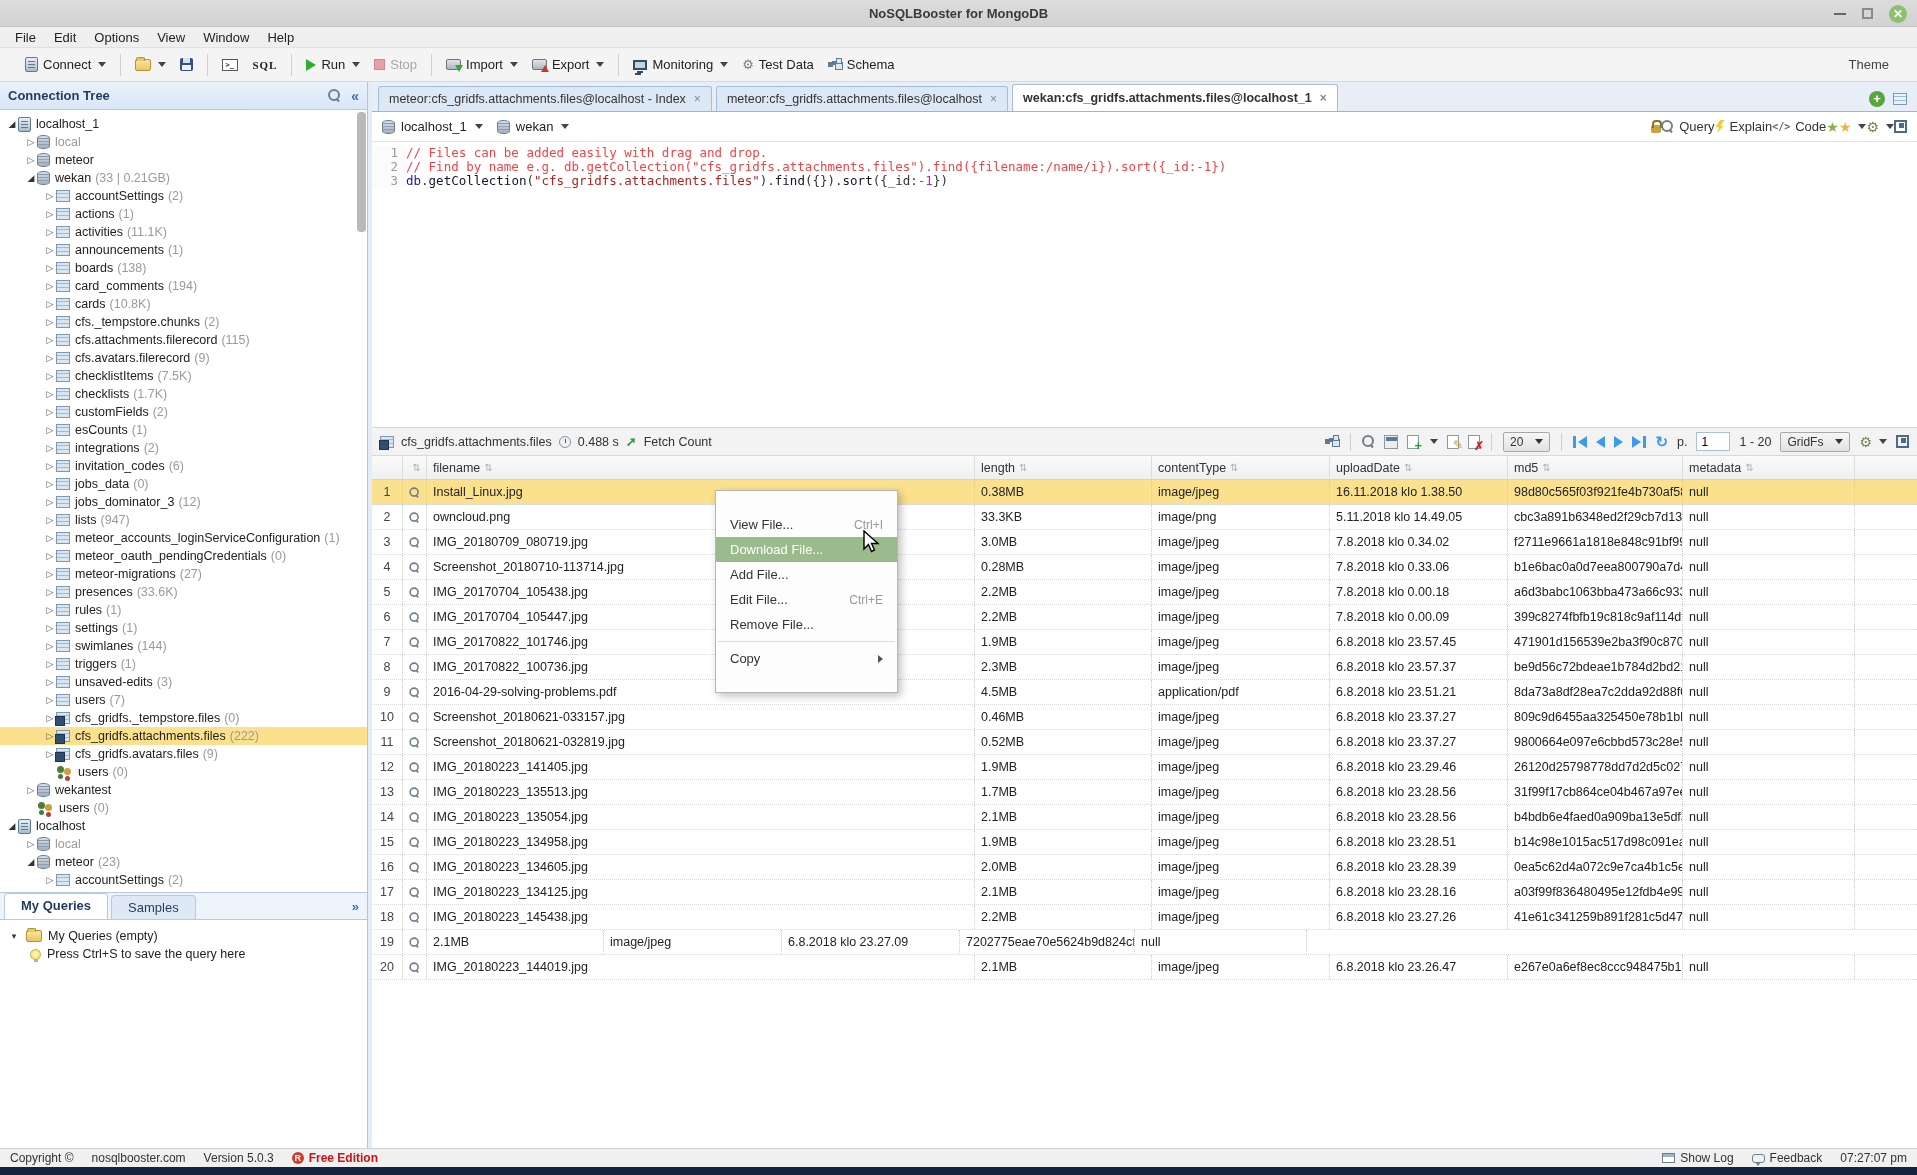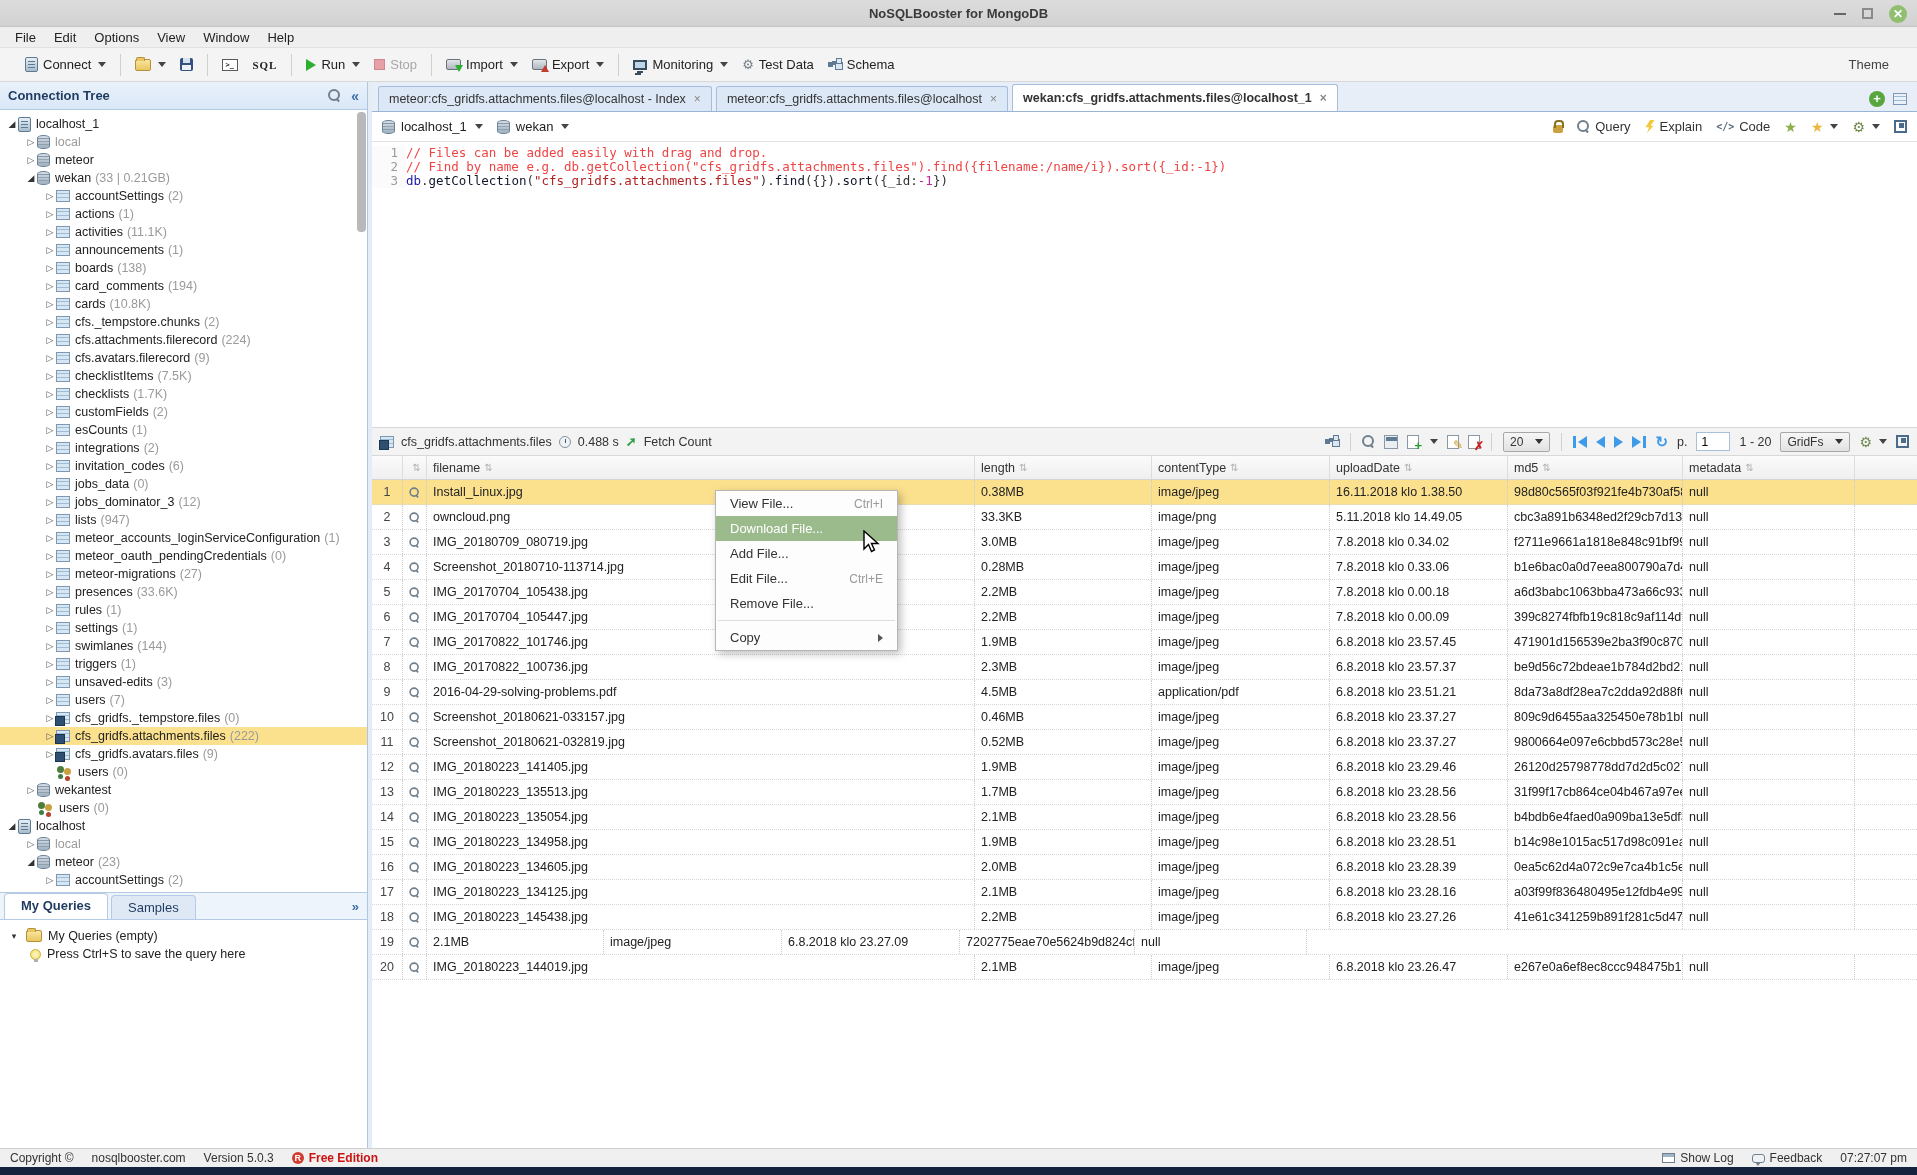--- a/index.html
+++ b/index.html
@@ -130,21 +130,21 @@
   
   .tabbar { position:absolute; left:0; top:0; right:0; height:30px; background:#e7eef8; border-bottom:1px solid #9ab4d6; display:flex; align-items:flex-end; padding-left:6px; }
   .etab { display:flex; align-items:center; gap:8px; padding:4px 10px; font-size:12.5px; color:#333; background:#dde8f6; border:1px solid #a6bedd; border-bottom:none; border-radius:3px 3px 0 0; margin-right:4px; height:25px; }
   .etab.active { background:#fff; font-weight:bold; height:27px; position:relative; z-index:2; }
   .etab .x { color:#888; font-size:12px; }
   .tabbar-right { margin-left:auto; display:flex; align-items:center; gap:8px; padding:0 10px 4px 0; }
 
   
   .breadcrumb { position:absolute; left:0; top:30px; right:0; height:30px; background:#fff; display:flex; align-items:center; padding:0 10px; border-bottom:1px solid #e3e3e3; }
   .bchip { display:flex; align-items:center; gap:6px; margin-right:14px; font-size:13px; color:#222; }
-  .bc-right { margin-left:auto; display:flex; align-items:center; gap:14px; color:#333; font-size:13px; }
+  .bc-right { margin-left:auto; display:flex; align-items:center; color:#333; font-size:13px; }
   .bc-btn { display:flex; align-items:center; gap:5px; }
 
   
   .editor { position:absolute; left:0; top:60px; right:0; height:285px; background:#fff; font:13px/18px "DejaVu Sans Mono",monospace; }
   .eline { display:flex; height:14px; line-height:14px; font-size:12.5px; }
   .editor .gutter { width:34px; text-align:right; padding-right:8px; color:#9a9a9a; background:#fbfbfb; flex:none; }
   .editor .codeline { white-space:pre; }
   .tok-comment { color:#ef4444; }
   .tok-kw { color:#1a1aa6; }
   .tok-fn { color:#0f172a; }
@@ -176,21 +176,21 @@
   .c-icon { width:24px; flex:none; justify-content:center; }
   .c-filename { width:548px; flex:none; }
   .c-length { width:177px; flex:none; }
   .c-contentType { width:178px; flex:none; }
   .c-uploadDate { width:178px; flex:none; }
   .c-md5 { width:175px; flex:none; }
   .c-metadata { width:172px; flex:none; }
   .rowmag { transform:scale(.8); }
 
   
-  .ctxmenu { position:absolute; left:715px; top:490px; width:183px; background:#fdfdfd; border:1px solid #b6b6b6; box-shadow:3px 3px 8px rgba(0,0,0,.25); z-index:50; padding:0 0; }
+  .ctxmenu { position:absolute; left:715px; top:490px; width:183px; background:#fdfdfd; border:1px solid #b6b6b6; box-shadow:3px 3px 8px rgba(0,0,0,.25); z-index:50; padding:21px 0; }
   .cm-item { height:25px; display:flex; align-items:center; padding:0 14px; font-size:13px; color:#333; }
   .cm-item .sc { margin-left:auto; color:#999; font-size:12px; }
   .cm-item .sub { margin-left:auto; width:0; height:0; border-top:4px solid transparent; border-bottom:4px solid transparent; border-left:5px solid #555; }
   .cm-item.hl { background:#9cbb8d; color:#fff; }
   .cm-sep { height:1px; background:#ddd; margin:4px 2px; }
 
   .cursor { position:absolute; left:862px; top:530px; z-index:60; }
 
   
   .statusbar { position:absolute; left:0; top:1148px; width:100%; height:19px; background:#f0f0f0; border-top:1px solid #cfcfcf; display:flex; align-items:center; padding:0 10px; font-size:12px; color:#333; }
@@ -371,21 +371,21 @@
           <div class="titem" style="padding-left: 44px;">
             <span class="twist">▷</span>
             <span class="ic i-coll"></span>
             <span class="lbl">cfs._tempstore.chunks</span>
             <span class="meta">(2)</span>
           </div>
           <div class="titem" style="padding-left: 44px;">
             <span class="twist">▷</span>
             <span class="ic i-coll"></span>
             <span class="lbl">cfs.attachments.filerecord</span>
-            <span class="meta">(224)</span>
+            <span class="meta">(115)</span>
           </div>
           <div class="titem" style="padding-left: 44px;">
             <span class="twist">▷</span>
             <span class="ic i-coll"></span>
             <span class="lbl">cfs.avatars.filerecord</span>
             <span class="meta">(9)</span>
           </div>
           <div class="titem" style="padding-left: 44px;">
             <span class="twist">▷</span>
             <span class="ic i-coll"></span>

